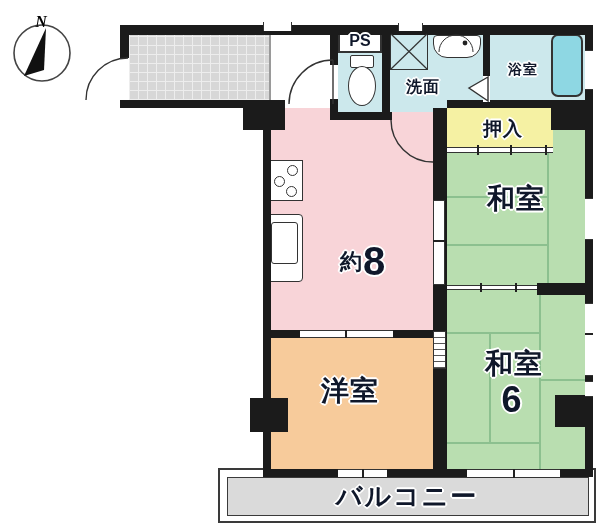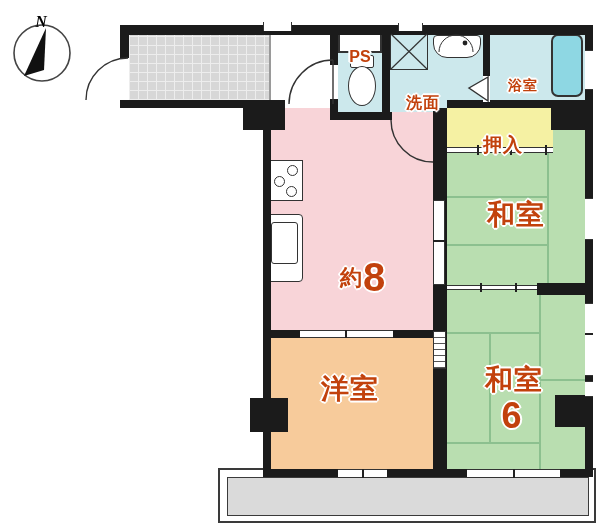--- a/index.html
+++ b/index.html
@@ -8,24 +8,24 @@
   .abs{position:absolute;}
   .w{position:absolute;background:var(--c-wall,#1b1b1b);}
   .room{position:absolute;}
   .win{position:absolute;background:#fff;}
   .win.h{border-top:1px solid #333;border-bottom:1px solid #333;box-sizing:border-box;}
   .win.v{border-left:1px solid #333;border-right:1px solid #333;box-sizing:border-box;}
   .gap{position:absolute;background:#fff;}
   .tat{position:absolute;background:var(--c-tatami,#8cc08f);}
   .tick{position:absolute;background:#222;}
   .fix{position:absolute;background:#fff;border:1.5px solid #333;box-sizing:border-box;}
-  .lbl{position:absolute;transform:translate(-50%,-50%);font-weight:bold;color:#c2410c;
+  .lbl{position:absolute;transform:translate(-50%,-50%);font-weight:bold;color:#0f172a;
        white-space:nowrap;letter-spacing:1px;line-height:1;
        text-shadow:2px 0 #fff,-2px 0 #fff,0 2px #fff,0 -2px #fff,
-                   1px 1px #fff,-1px -1px #fff,1px -1px #fff,-1px 1px #fff;margin-top:16px;}
+                   1px 1px #fff,-1px -1px #fff,1px -1px #fff,-1px 1px #fff;}
   .fus{position:absolute;background:#fff;border-top:1px solid #333;border-bottom:1px solid #333;box-sizing:border-box;}
   .fusv{position:absolute;background:#fff;border:1px solid #333;box-sizing:border-box;}
   .accordion{position:absolute;background:#fff;border:1px solid #333;box-sizing:border-box;
        background-image:repeating-linear-gradient(0deg,#555 0 1px,transparent 1px 6px);}
   .tile{background-color:var(--c-tile,#d7d7d7);
        background-image:repeating-linear-gradient(90deg,#ededed 0 1px,transparent 1px 9px),
                         repeating-linear-gradient(0deg,#ededed 0 1px,transparent 1px 9px);}
   svg{position:absolute;left:0;top:0;}
 </style>
 </head>
@@ -139,16 +139,17 @@
 
   <div class="lbl" style="left:363px;top:261px;font-size:22px;">
     <span>約</span><span style="font-size:40px;vertical-align:-6px;">8</span>
   </div>
 
   <div class="lbl" style="left:516px;top:199px;font-size:28px;">和室</div>
 
   <div class="lbl" style="left:514px;top:364px;font-size:28px;">和室</div>
   <div class="lbl" style="left:512px;top:400px;font-size:36px;">6</div>
 
-  <div class="lbl" style="left:350px;top:373px;font-size:28px;">洋室</div>
+  <div class="lbl" style="left:350px;top:391px;font-size:28px;">洋室</div>
 
+  <div class="lbl" style="left:407px;top:496px;font-size:26px;letter-spacing:2px;">バルコニー</div>
 
 </div>
 
 </body></html>

